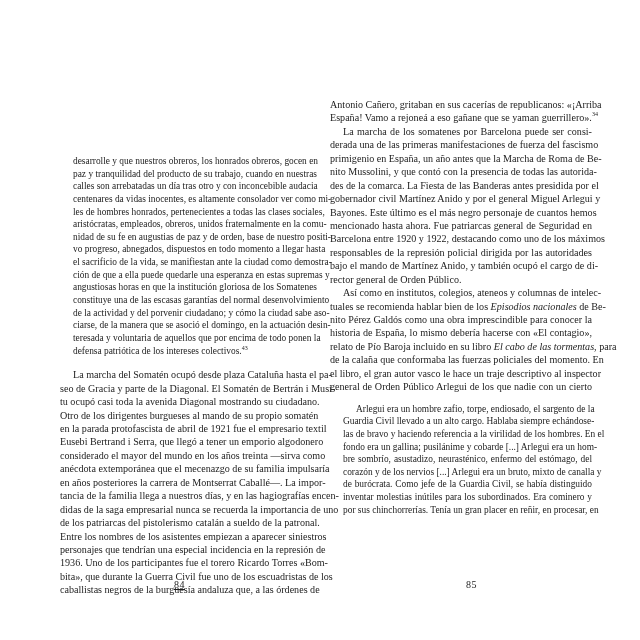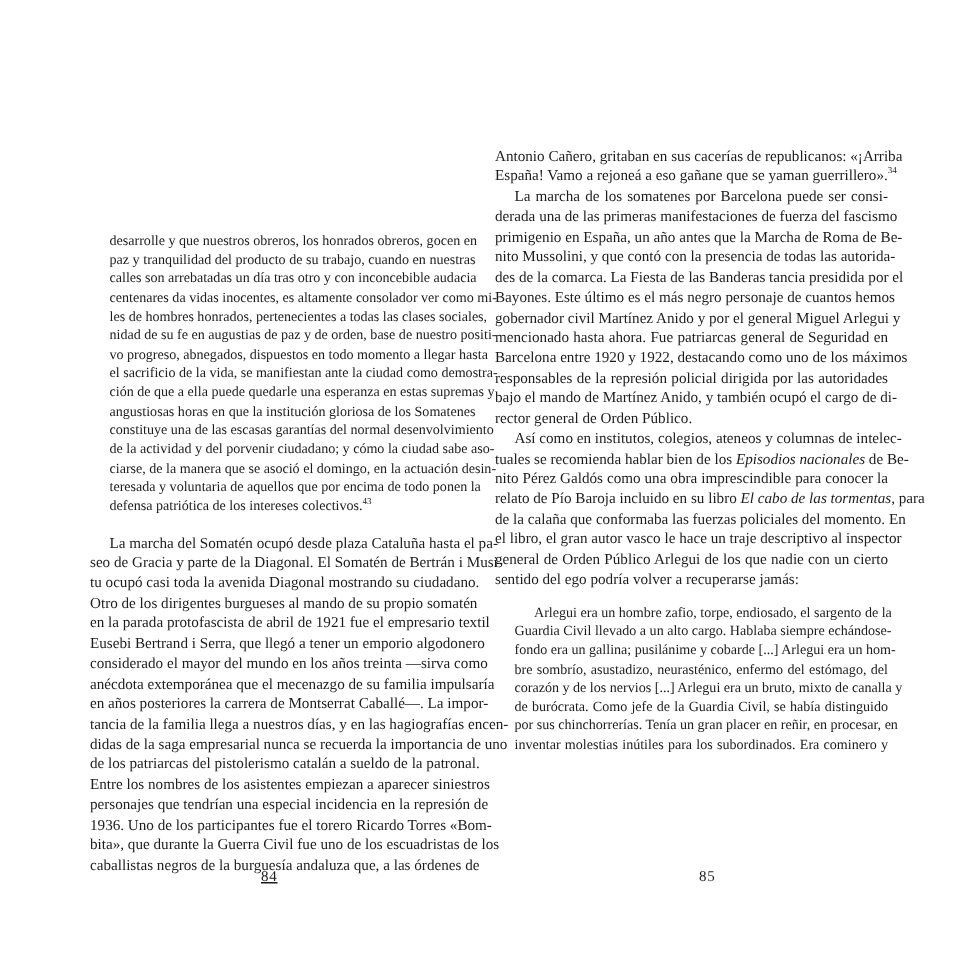--- a/index.html
+++ b/index.html
@@ -25,20 +25,21 @@
 <body>
 
 <div class="page page-left">
   <div class="text-block" style="left:60px; top:155px; width:257px;">
     <div class="quote-block" style="font-size:9.4px;">
       <span class="quote-line" style="padding-left:13px;">desarrolle y que nuestros obreros, los honrados obreros, gocen en</span>
       <span class="quote-line" style="padding-left:13px;">paz y tranquilidad del producto de su trabajo, cuando en nuestras</span>
       <span class="quote-line" style="padding-left:13px;">calles son arrebatadas un día tras otro y con inconcebible audacia</span>
       <span class="quote-line" style="padding-left:13px;">centenares da vidas inocentes, es altamente consolador ver como mi-</span>
       <span class="quote-line" style="padding-left:13px;">les de hombres honrados, pertenecientes a todas las clases sociales,</span>
+      <span class="quote-line" style="padding-left:13px;">aristócratas, empleados, obreros, unidos fraternalmente en la comu-</span>
       <span class="quote-line" style="padding-left:13px;">nidad de su fe en augustias de paz y de orden, base de nuestro positi-</span>
       <span class="quote-line" style="padding-left:13px;">vo progreso, abnegados, dispuestos en todo momento a llegar hasta</span>
       <span class="quote-line" style="padding-left:13px;">el sacrificio de la vida, se manifiestan ante la ciudad como demostra-</span>
       <span class="quote-line" style="padding-left:13px;">ción de que a ella puede quedarle una esperanza en estas supremas y</span>
       <span class="quote-line" style="padding-left:13px;">angustiosas horas en que la institución gloriosa de los Somatenes</span>
       <span class="quote-line" style="padding-left:13px;">constituye una de las escasas garantías del normal desenvolvimiento</span>
       <span class="quote-line" style="padding-left:13px;">de la actividad y del porvenir ciudadano; y cómo la ciudad sabe aso-</span>
       <span class="quote-line" style="padding-left:13px;">ciarse, de la manera que se asoció el domingo, en la actuación desin-</span>
       <span class="quote-line" style="padding-left:13px;">teresada y voluntaria de aquellos que por encima de todo ponen la</span>
       <span class="quote-line last" style="padding-left:13px;"><span>defensa patriótica de los intereses colectivos.</span><sup>43</sup></span>
@@ -69,45 +70,46 @@
 
 <div class="page page-right">
   <div class="text-block" style="left:10px; top:98px; width:262px;">
     <span class="line">Antonio Cañero, gritaban en sus cacerías de republicanos: «¡Arriba</span>
     <span class="line last"><span>España! Vamo a rejoneá a eso gañane que se yaman guerrillero».</span><sup>34</sup></span>
 
     <span class="line" style="padding-left:13px;">La marcha de los somatenes por Barcelona puede ser consi-</span>
     <span class="line">derada una de las primeras manifestaciones de fuerza del fascismo</span>
     <span class="line">primigenio en España, un año antes que la Marcha de Roma de Be-</span>
     <span class="line">nito Mussolini, y que contó con la presencia de todas las autorida-</span>
-    <span class="line">des de la comarca. La Fiesta de las Banderas tancia presidida por el</span>
+    <span class="line">des de la comarca. La Fiesta de las Banderas antes presidida por el</span>
+    <span class="line">gobernador civil Martínez Anido y por el general Miguel Arlegui y</span>
     <span class="line">Bayones. Este último es el más negro personaje de cuantos hemos</span>
-    <span class="line">gobernador civil Martínez Anido y por el general Miguel Arlegui y</span>
     <span class="line">mencionado hasta ahora. Fue patriarcas general de Seguridad en</span>
     <span class="line">Barcelona entre 1920 y 1922, destacando como uno de los máximos</span>
     <span class="line">responsables de la represión policial dirigida por las autoridades</span>
     <span class="line">bajo el mando de Martínez Anido, y también ocupó el cargo de di-</span>
     <span class="line last">rector general de Orden Público.</span>
 
     <span class="line" style="padding-left:13px;">Así como en institutos, colegios, ateneos y columnas de intelec-</span>
     <span class="line"><span>tuales se recomienda hablar bien de los </span><em>Episodios nacionales</em><span> de Be-</span></span>
     <span class="line">nito Pérez Galdós como una obra imprescindible para conocer la</span>
+    <span class="line">historia de España, lo mismo debería hacerse con «El contagio»,</span>
     <span class="line"><span>relato de Pío Baroja incluido en su libro </span><em>El cabo de las tormentas</em><span>, para</span></span>
     <span class="line">de la calaña que conformaba las fuerzas policiales del momento. En</span>
     <span class="line">el libro, el gran autor vasco le hace un traje descriptivo al inspector</span>
     <span class="line">general de Orden Público Arlegui de los que nadie con un cierto</span>
-    <span class="line last">sentido del ego podría volver a recuperarse jamás:</span>
 
     <div class="gap" style="height:9px;"></div>
 
     <div class="quote-block" style="padding-left:13px;">
       <span class="quote-line" style="padding-left:13px;">Arlegui era un hombre zafio, torpe, endiosado, el sargento de la</span>
       <span class="quote-line">Guardia Civil llevado a un alto cargo. Hablaba siempre echándose-</span>
+      <span class="quote-line">las de bravo y haciendo referencia a la virilidad de los hombres. En el</span>
       <span class="quote-line">fondo era un gallina; pusilánime y cobarde [...] Arlegui era un hom-</span>
       <span class="quote-line">bre sombrío, asustadizo, neurasténico, enfermo del estómago, del</span>
       <span class="quote-line">corazón y de los nervios [...] Arlegui era un bruto, mixto de canalla y</span>
       <span class="quote-line">de burócrata. Como jefe de la Guardia Civil, se había distinguido</span>
+      <span class="quote-line">inventar molestias inútiles para los subordinados. Era cominero y</span>
       <span class="quote-line">por sus chinchorrerías. Tenía un gran placer en reñir, en procesar, en</span>
-      <span class="quote-line">inventar molestias inútiles para los subordinados. Era cominero y</span>
     </div>
   </div>
   <div class="folio" style="left:146px;">85</div>
 </div>
 
 </body></html>

